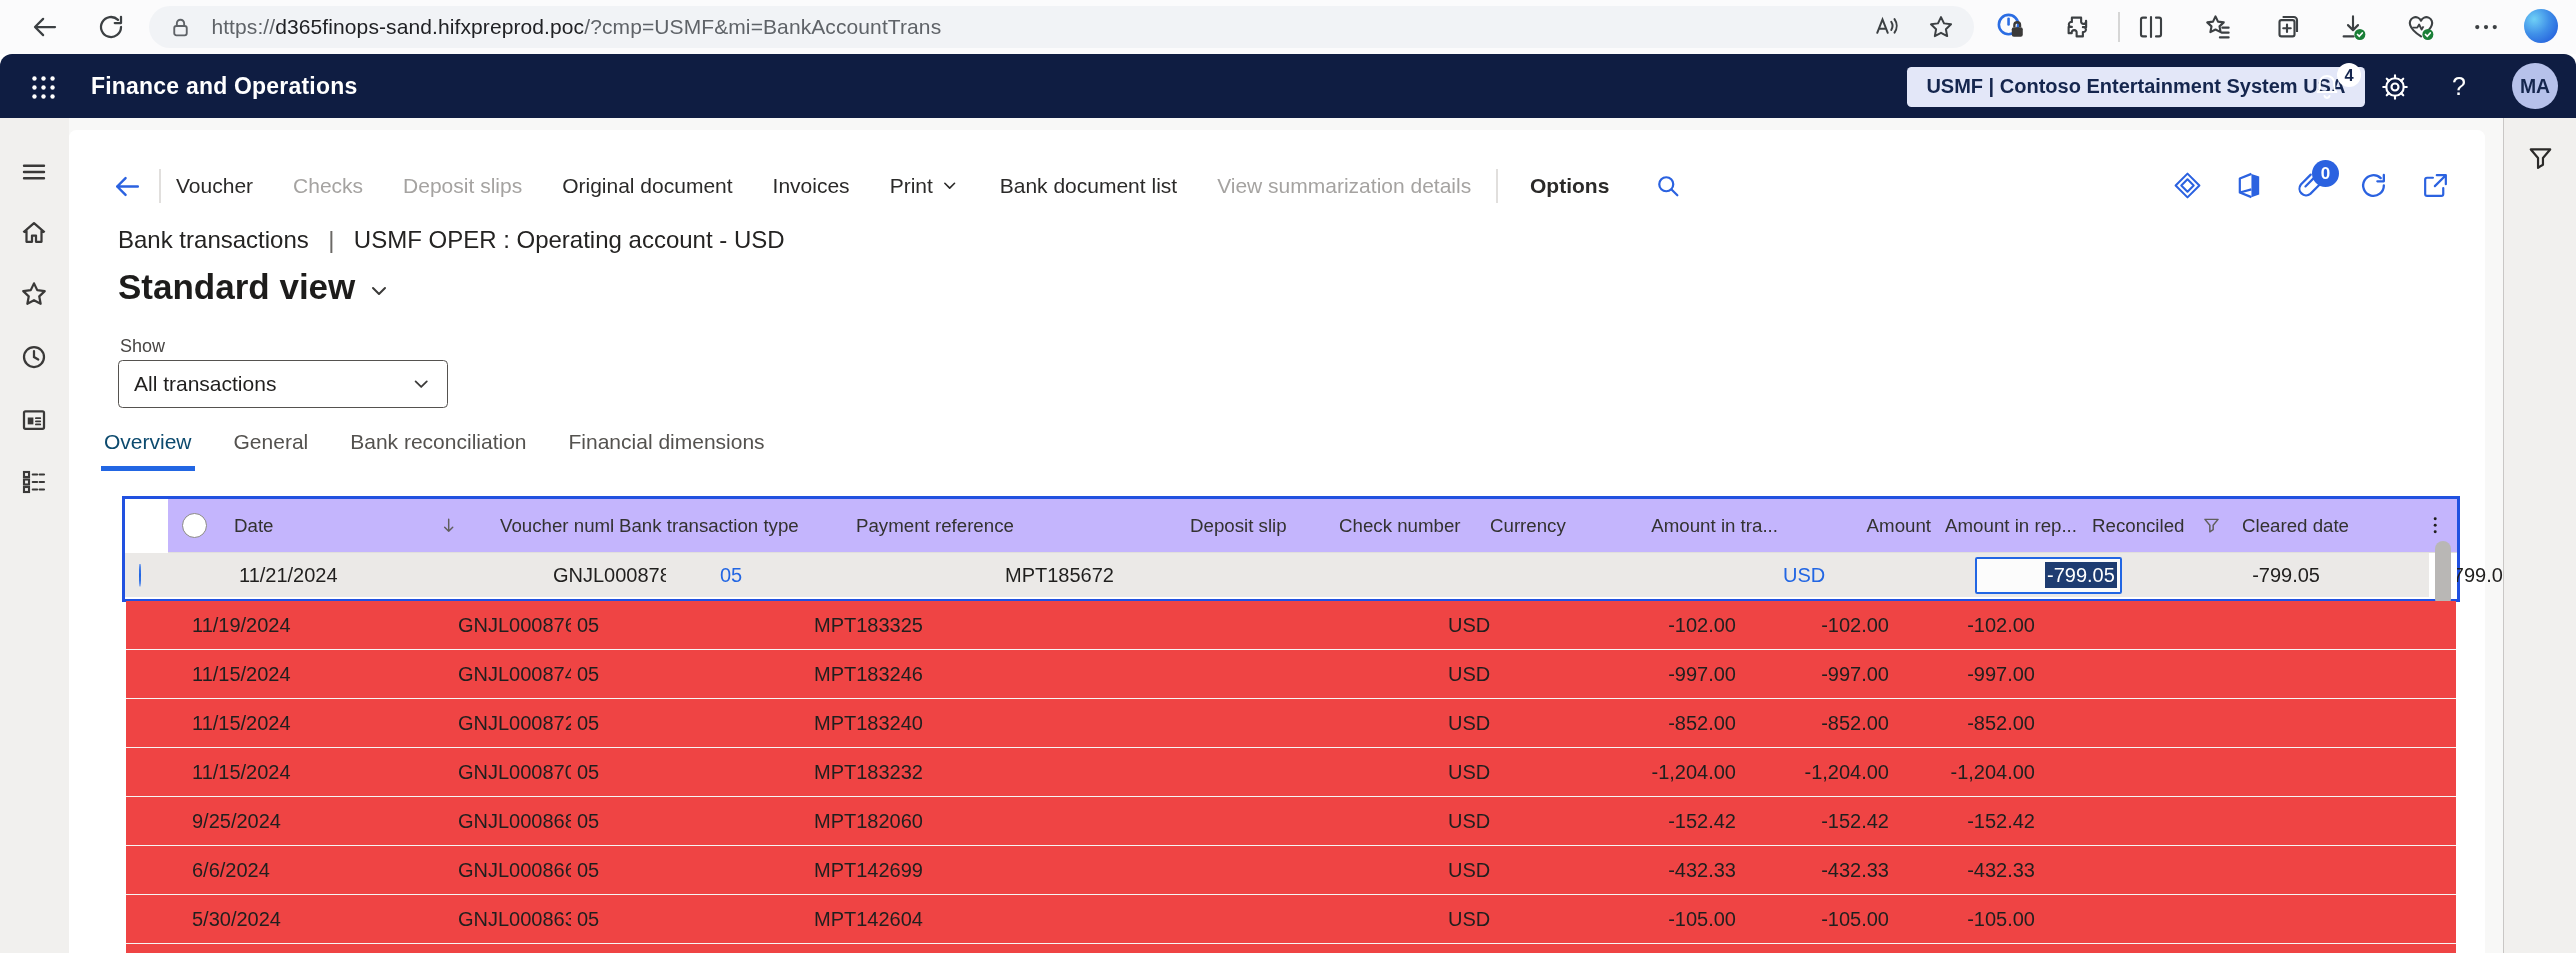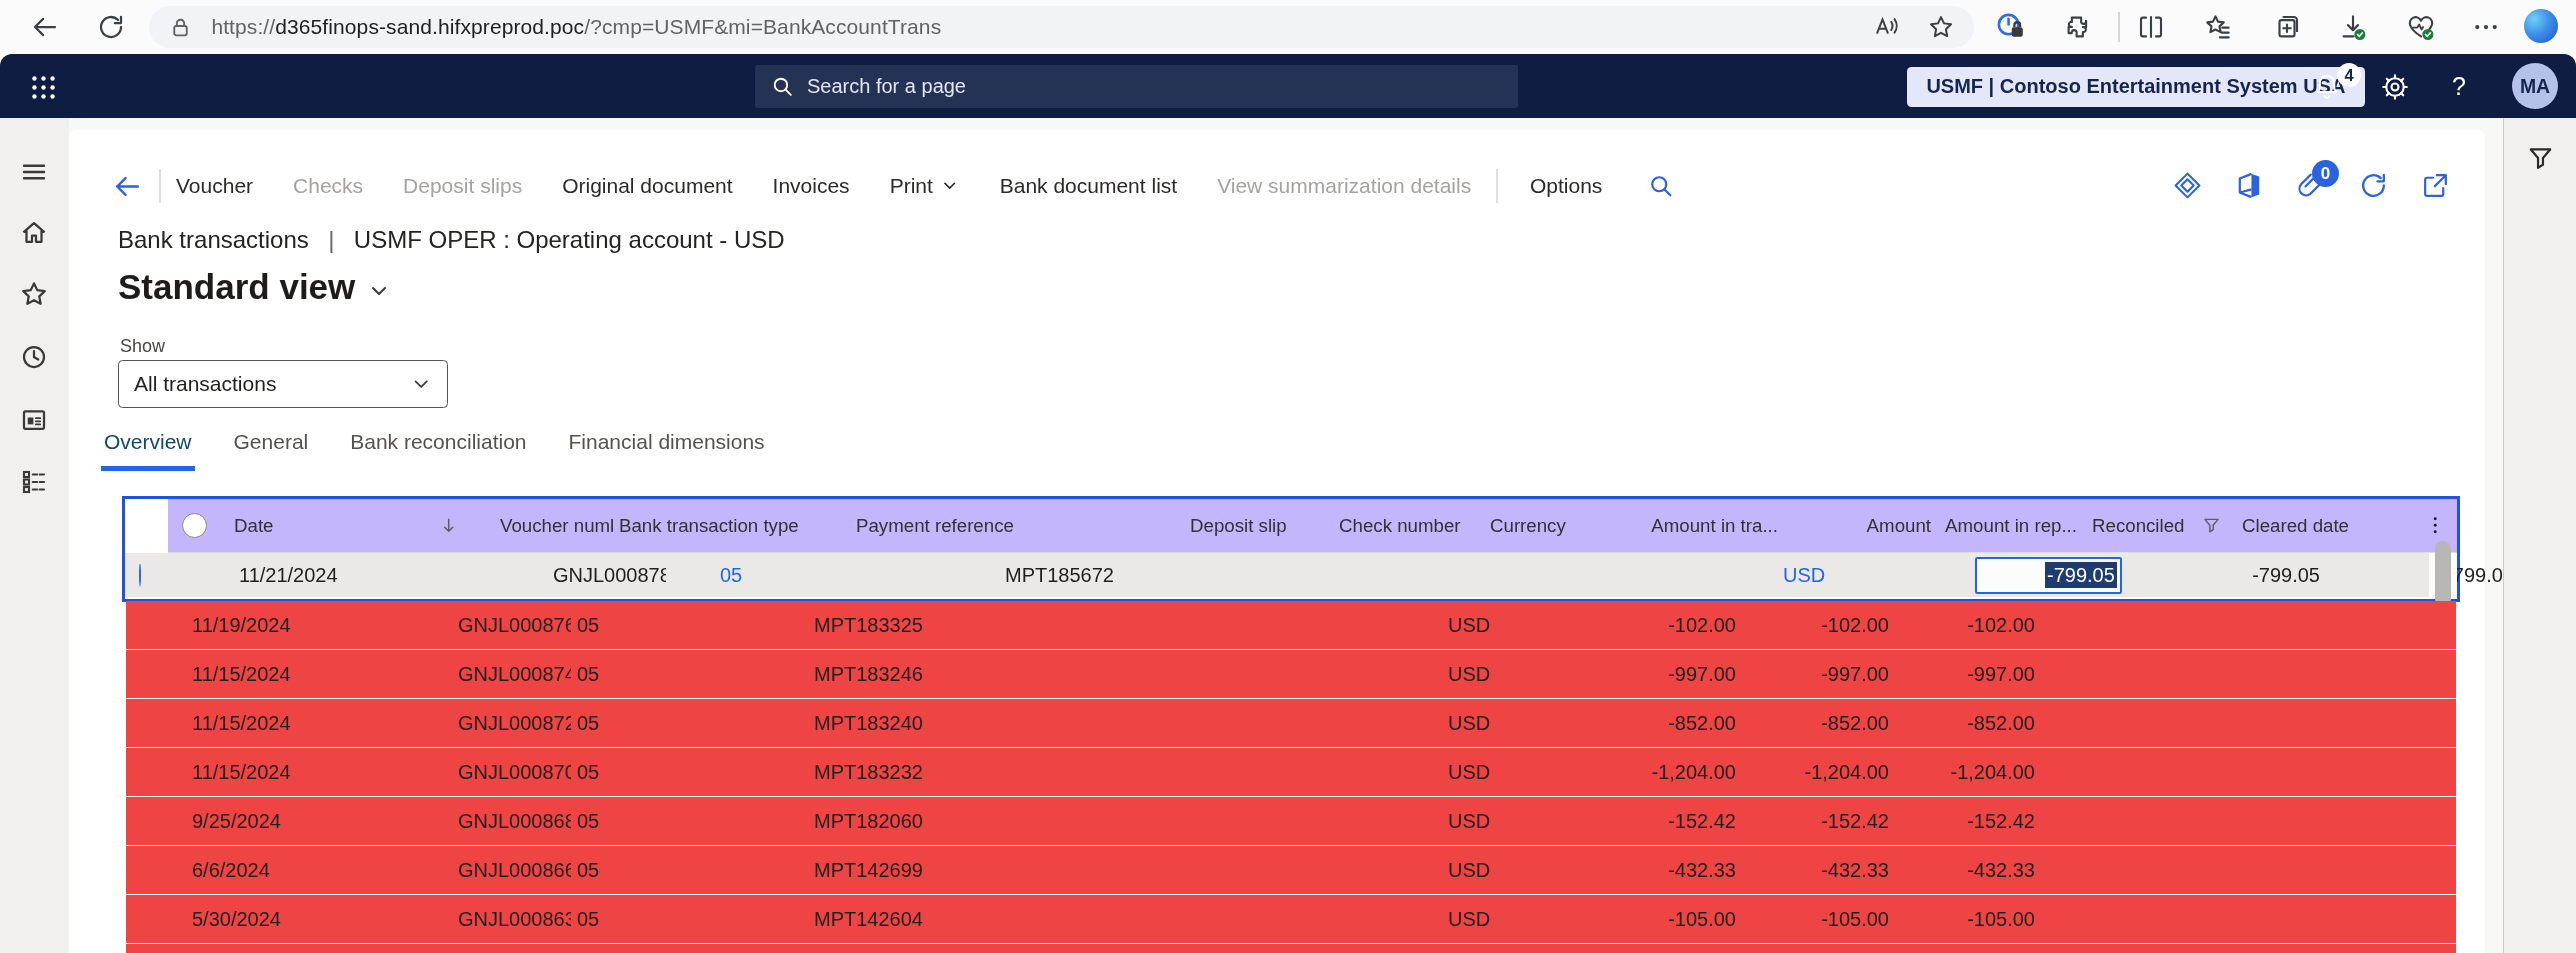--- a/index.html
+++ b/index.html
@@ -51,21 +51,21 @@
     border-radius:7.5px 7.5px 0 0; }
 
   .right-rail { position:absolute; left:2503px; top:0; width:73px; height:836px; background:#f1f0ee;
     border-left:1.5px solid #c9c7c5; }
 
   
   .actionbar { position:absolute; left:0; top:22.4px; width:2416px; height:67px; }
   .ab-items { position:absolute; left:107px; top:0; height:67px; display:flex; align-items:center; gap:40px; }
   .ab-item { font-size:21px; color:#2b2a29; white-space:nowrap; display:flex; align-items:center; gap:7.5px; }
   .ab-item.disabled { color:#a5a3a1; }
-  .ab-item.bold { font-weight:400; }
+  .ab-item.bold { font-weight:700; }
   .ab-sep { position:absolute; top:16.4px; width:1.5px; height:34px; background:#e1dfdd; }
   .ab-right { position:absolute; right:34px; top:0; height:67px; display:flex; align-items:center; gap:31px; color:#2b62e0; }
   .clip-wrap { position:relative; }
   .clip-badge { position:absolute; right:-12px; top:-10.4px; min-width:27px; height:27px; border-radius:13.4px;
     background:#2b62e0; color:#fff; font-size:17px; font-weight:700;
     display:flex; align-items:center; justify-content:center; }
 
   
   .breadcrumb { position:absolute; left:49px; top:96px; font-size:24px; color:#242322; display:flex; gap:19.4px; }
   .view-title { position:absolute; left:49px; top:137px; font-size:35px; font-weight:700; color:#1d1c1b;
@@ -208,27 +208,21 @@
             <circle cx="12" cy="5" r="1.7"></circle>
             <circle cx="19" cy="5" r="1.7"></circle>
             <circle cx="5" cy="12" r="1.7"></circle>
             <circle cx="12" cy="12" r="1.7"></circle>
             <circle cx="19" cy="12" r="1.7"></circle>
             <circle cx="5" cy="19" r="1.7"></circle>
             <circle cx="12" cy="19" r="1.7"></circle>
             <circle cx="19" cy="19" r="1.7"></circle>
           </svg>
       </div>
-      <div class="nav-search">
-        <svg class="ic" width="25" height="25" viewBox="0 0 24 24" fill="none" stroke="#fff" stroke-width="1.8" stroke-linecap="round">
-            <circle cx="10.5" cy="10.5" r="6"></circle>
-            <path d="m15 15 5 5"></path>
-          </svg>
-        <span>Search for a page</span>
-      </div>
+      <div class="app-title">Finance and Operations</div>
       <div class="company-badge">
         <span>USMF | Contoso Entertainment System USA</span>
       </div>
       <div class="abs b-icon" style="left:2310px;top:16.4px;width:33px;height:33px;color:#fff;">
         <svg class="ic" width="30" height="30" viewBox="0 0 24 24" fill="none" stroke="#fff" stroke-width="1.7" stroke-linejoin="round">
             <path d="M12 3.2A5.8 5.8 0 0 1 17.8 9v4.6l1.7 2.4H4.5L6.2 13.6V9A5.8 5.8 0 0 1 12 3.2zM10 19.2a2.1 2.1 0 0 0 4 0" stroke-linecap="round"></path>
           </svg>
       </div>
       <div class="bell-badge" style="top:9px;">4</div>
       <div class="abs b-icon" style="left:2378px;top:16.4px;width:33px;height:33px;color:#fff;">

